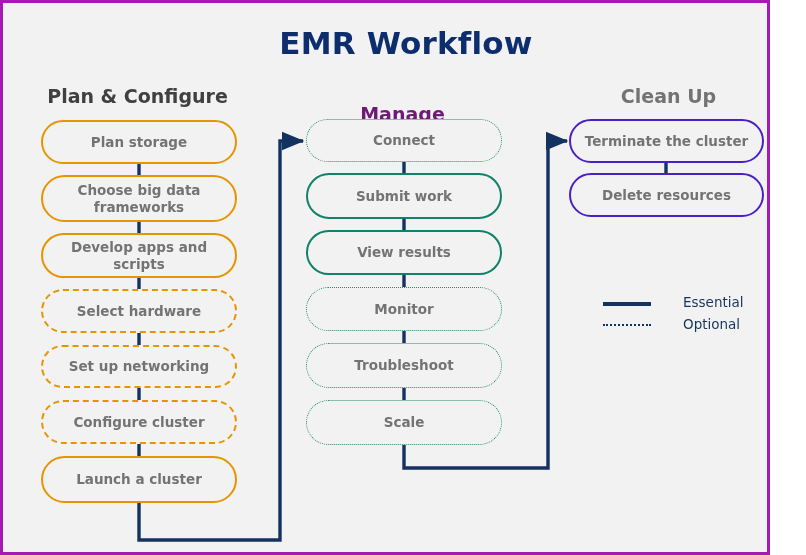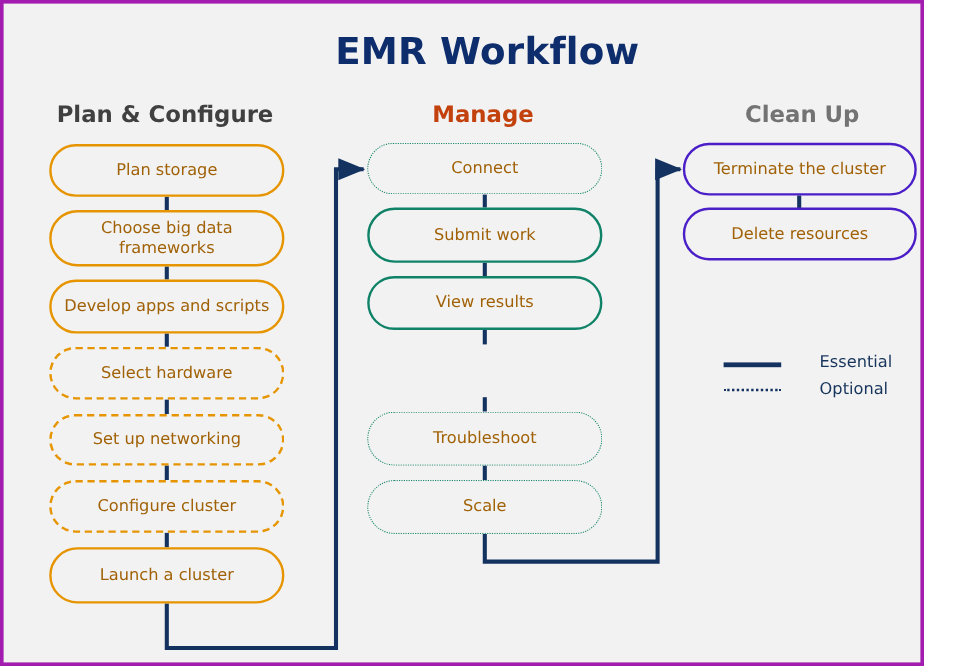--- a/index.html
+++ b/index.html
@@ -39,34 +39,34 @@
     letter-spacing: 0.2px;
   }
   .col-header {
     position: absolute;
     text-align: center;
     font-size: 19px;
     font-weight: bold;
     white-space: nowrap;
   }
   #hdr-plan   { left: 22px;  top: 82px; width: 225px; color: #404040; }
-  #hdr-manage { left: 292px; top: 82px; width: 215px; color: #c2410c; }
+  #hdr-manage { left: 292px; top: 100px; width: 215px; color: #701a75; }
   #hdr-clean  { left: 558px; top: 82px; width: 215px; color: #737373; }
 
   .node {
     position: absolute;
     box-sizing: border-box;
     background: #f2f2f2;
     display: flex;
     align-items: center;
     justify-content: center;
     text-align: center;
     font-size: 13.5px;
-    font-weight: normal;
-    color: #a16207;
+    font-weight: bold;
+    color: #737373;
     line-height: 1.25;
     padding: 2px 8px;
   }
   .r-plan   { border-radius: 26px; }
   .r-manage { border-radius: 24px; }
   .r-clean  { border-radius: 24px; }
 
   .s-plan-solid  { border: 2.6px solid #e69500; }
   .s-plan-dash   { border: 2.6px dashed #e69500; }
   .s-man-solid   { border: 2.6px solid #0f8268; }
@@ -156,20 +156,21 @@
   <div class="node r-plan s-plan-solid" style="left:38px;  top:172px; width:196px; height:47px;">Choose big data frameworks</div>
   <div class="node r-plan s-plan-solid" style="left:38px;  top:230px; width:196px; height:45px;">Develop apps and scripts</div>
   <div class="node r-plan s-plan-dash" style="left:38px;  top:286px; width:196px; height:44px;">Select hardware</div>
   <div class="node r-plan s-plan-dash" style="left:38px;  top:342px; width:196px; height:43px;">Set up networking</div>
   <div class="node r-plan s-plan-dash" style="left:38px;  top:397px; width:196px; height:44px;">Configure cluster</div>
   <div class="node r-manage s-man-dot" style="left:303px; top:116px; width:196px; height:43px;">Connect</div>
 
   <div class="node r-plan s-plan-solid" style="left:38px;  top:453px; width:196px; height:47px;">Launch a cluster</div>
   <div class="node r-manage s-man-solid" style="left:303px; top:170px; width:196px; height:46px;">Submit work</div>
   <div class="node r-manage s-man-solid" style="left:303px; top:227px; width:196px; height:45px;">View results</div>
+  <div class="node r-manage s-man-dot" style="left:303px; top:284px; width:196px; height:44px;">Monitor</div>
   <div class="node r-manage s-man-dot" style="left:303px; top:340px; width:196px; height:45px;">Troubleshoot</div>
   <div class="node r-manage s-man-dot" style="left:303px; top:397px; width:196px; height:45px;">Scale</div>
 
   <div class="node r-clean s-clean-solid" style="left:566px; top:116px; width:195px; height:44px;">Terminate the cluster</div>
   <div class="node r-clean s-clean-solid" style="left:566px; top:170px; width:195px; height:44px;">Delete resources</div>
 
   <div id="legend">
     <div class="legend-row">
       <span class="legend-swatch sw-solid">
           <i></i>

